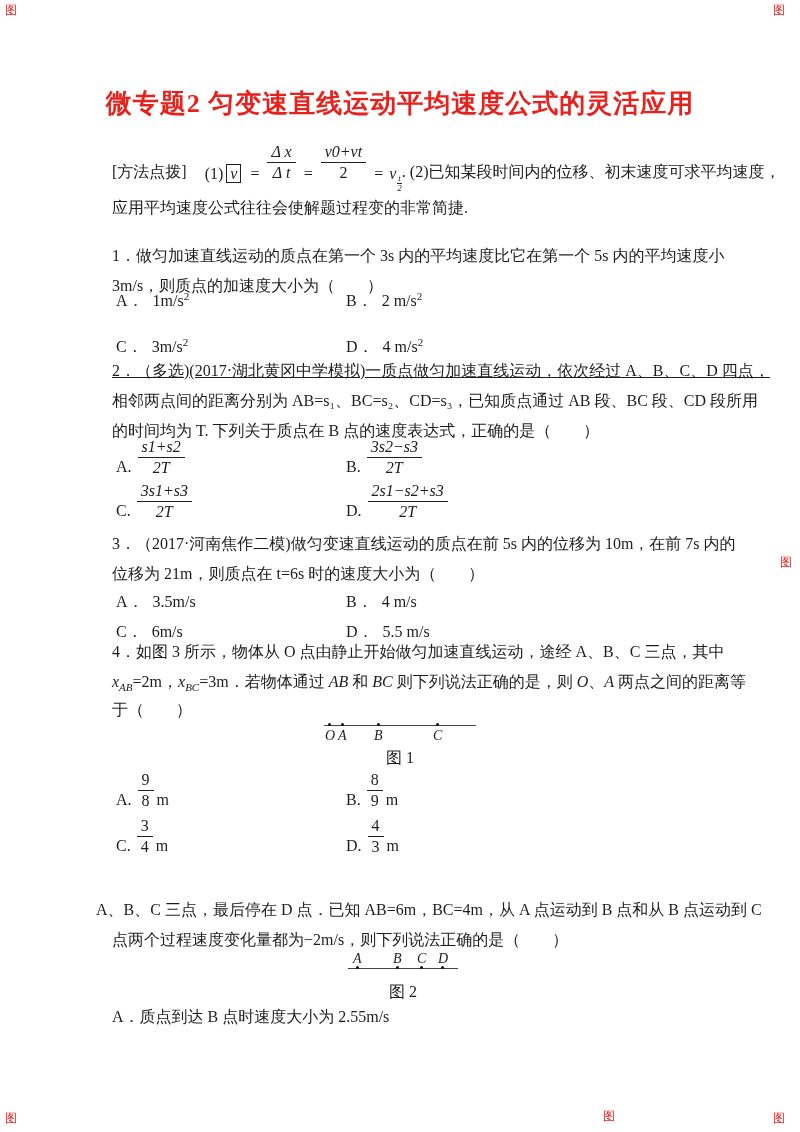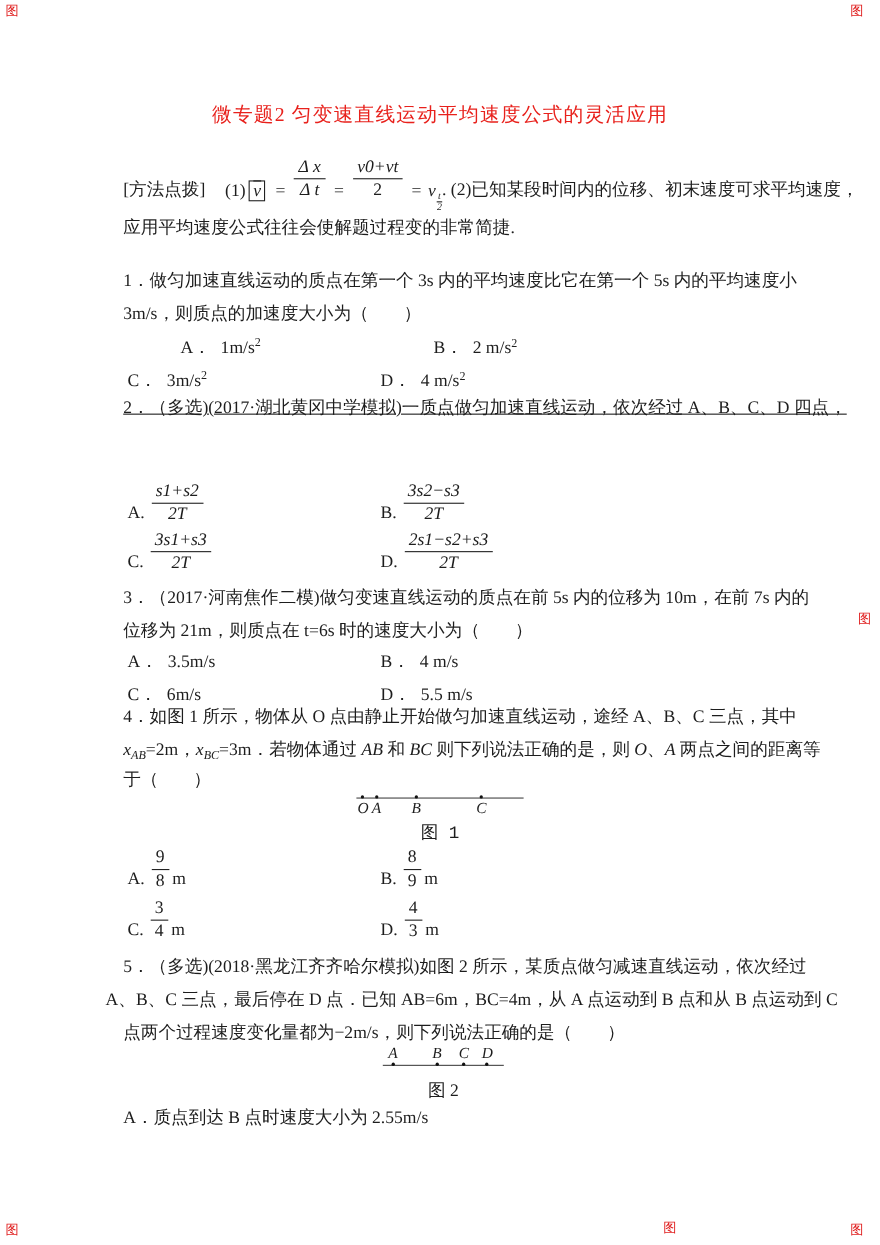--- a/index.html
+++ b/index.html
@@ -1,19 +1,19 @@
 <!DOCTYPE html>
 <html><head>
 <meta charset="utf-8">
 <style>
   html,body{margin:0;padding:0;background:#fff;}
   .page{position:relative;width:800px;height:1132px;background:#ffffff;overflow:hidden;
         font-family:"Liberation Serif","DejaVu Serif",serif;color:#1d1d1d;font-size:16px;}
   .t{position:absolute;white-space:nowrap;line-height:22px;}
-  .title{left:0;top:90px;width:800px;text-align:center;font-weight:normal;font-size:18px;letter-spacing:1px;line-height:28px;}
+  .title{left:0;top:90px;width:800px;text-align:center;font-weight:bold;font-size:26px;letter-spacing:1px;line-height:28px;}
   .it{font-style:italic;}
   .rsub{font-size:11px;}
   sup{font-size:11px;}
   
   .mline{display:flex;align-items:flex-end;position:absolute;left:112px;top:142px;white-space:nowrap;}
   .mlabel{margin-right:18px;}
   .boxedv{border:1px solid #222;padding:0 3px;margin:0 3px;display:inline-block;line-height:17px;}
   .ovl{text-decoration:overline;font-style:italic;}
   .eqsign{margin:0 6px;}
   .frac{display:inline-flex;flex-direction:column;align-items:center;line-height:20px;margin:0 2px;}
@@ -65,30 +65,32 @@
       <span class="sn">t</span>
       <span>2</span>
     </span>
     <span>. (2)已知某段时间内的位移、初末速度可求平均速度，</span>
   </div>
 
   <div class="t" style="left:112px;top:197px;">应用平均速度公式往往会使解题过程变的非常简捷.</div>
 
   <div class="t" style="left:112px;top:245px;">1．做匀加速直线运动的质点在第一个 3s 内的平均速度比它在第一个 5s 内的平均速度小</div>
   <div class="t" style="left:112px;top:275px;">3m/s，则质点的加速度大小为（　　）</div>
-  <div class="optrow" style="top:301px;margin-left:48px;">
+  <div class="optrow" style="top:285px;">
     <span><span class="olabel">A．</span><span>1m/s</span><sup>2</sup></span>
     <span class="optcol2"><span class="olabel">B．</span><span>2 m/s</span><sup>2</sup></span>
   </div>
   <div class="optrow" style="top:331px;">
     <span><span class="olabel">C．</span><span>3m/s</span><sup>2</sup></span>
     <span class="optcol2"><span class="olabel">D．</span><span>4 m/s</span><sup>2</sup></span>
   </div>
 
   <div class="t" style="left:112px;top:360px;text-decoration:underline;">2．（多选)(2017·湖北黄冈中学模拟)一质点做匀加速直线运动，依次经过 A、B、C、D 四点，</div>
+  <div class="t" style="left:112px;top:390px;">相邻两点间的距离分别为 AB=s₁、BC=s₂、CD=s₃，已知质点通过 AB 段、BC 段、CD 段所用</div>
+  <div class="t" style="left:112px;top:420px;">的时间均为 T. 下列关于质点在 B 点的速度表达式，正确的是（　　）</div>
   <div class="optrow" style="top:437px;">
     <span class="fopt">
       <span class="olabel">A.</span>
       <span class="frac">
           <span class="fn it">s1+s2</span>
           <span class="fd it">2T</span>
         </span>
     </span>
     <span class="optcol2 fopt">
       <span class="olabel">B.</span>
@@ -119,36 +121,36 @@
   <div class="t" style="left:112px;top:563px;">位移为 21m，则质点在 t=6s 时的速度大小为（　　）</div>
   <div class="optrow" style="top:591px;">
     <span><span class="olabel">A．</span><span>3.5m/s</span></span>
     <span class="optcol2"><span class="olabel">B．</span><span>4 m/s</span></span>
   </div>
   <div class="optrow" style="top:621px;">
     <span><span class="olabel">C．</span><span>6m/s</span></span>
     <span class="optcol2"><span class="olabel">D．</span><span>5.5 m/s</span></span>
   </div>
 
-  <div class="t" style="left:112px;top:641px;">4．如图 1 所示，物体从 O 点由静止开始做匀加速直线运动，途经 A、B、C 三点，其中</div>
+  <div class="t" style="left:112px;top:641px;">4．如图 3 所示，物体从 O 点由静止开始做匀加速直线运动，途经 A、B、C 三点，其中</div>
   <div class="t" style="left:112px;top:671px;"><span class="it">x</span><sub class="it rsub">AB</sub><span>=2m，</span><span class="it">x</span><sub class="it rsub">BC</sub><span>=3m．若物体通过 </span><span class="it">AB</span><span> 和 </span><span class="it">BC</span><span> 则下列说法正确的是，则 </span><span class="it">O</span><span>、</span><span class="it">A</span><span> 两点之间的距离等</span></div>
   <div class="t" style="left:112px;top:699px;">于（　　）</div>
 
   <div class="fig" style="left:324px;top:718px;width:152px;height:30px;">
     <div class="figline" style="left:0;top:7px;width:152px;"></div>
     <div class="figdot" style="left:4px;top:5px;"></div>
     <div class="figdot" style="left:17px;top:5px;"></div>
     <div class="figdot" style="left:53px;top:5px;"></div>
     <div class="figdot" style="left:112px;top:5px;"></div>
     <span class="figlabel" style="left:1px;top:11px;">O</span>
     <span class="figlabel" style="left:14px;top:11px;">A</span>
     <span class="figlabel" style="left:50px;top:11px;">B</span>
     <span class="figlabel" style="left:109px;top:11px;">C</span>
   </div>
-  <div class="figcap" style="left:324px;top:748px;width:152px;font-family:Liberation Mono, monospace;">图 1</div>
+  <div class="figcap" style="left:324px;top:748px;width:152px;">图 1</div>
 
   <div class="optrow" style="top:770px;">
     <span class="fopt">
       <span class="olabel">A.</span>
       <span class="frac">
           <span class="fn">9</span>
           <span class="fd">8</span>
         </span>
       <span class="osuffix">m</span>
     </span>
@@ -173,21 +175,20 @@
     <span class="optcol2 fopt">
       <span class="olabel">D.</span>
       <span class="frac">
           <span class="fn">4</span>
           <span class="fd">3</span>
         </span>
       <span class="osuffix">m</span>
     </span>
   </div>
 
-  <div class="t" style="left:112px;top:869px;">5．（多选)(2018·黑龙江齐齐哈尔模拟)如图 2 所示，某质点做匀减速直线运动，依次经过</div>
   <div class="t" style="left:96px;top:899px;">A、B、C 三点，最后停在 D 点．已知 AB=6m，BC=4m，从 A 点运动到 B 点和从 B 点运动到 C</div>
   <div class="t" style="left:112px;top:929px;">点两个过程速度变化量都为−2m/s，则下列说法正确的是（　　）</div>
 
   <div class="fig" style="left:348px;top:952px;width:110px;height:22px;">
     <span class="figlabel" style="left:5px;top:0;">A</span>
     <span class="figlabel" style="left:45px;top:0;">B</span>
     <span class="figlabel" style="left:69px;top:0;">C</span>
     <span class="figlabel" style="left:90px;top:0;">D</span>
     <div class="figline" style="left:0;top:16px;width:110px;"></div>
     <div class="figdot" style="left:8px;top:14px;"></div>

